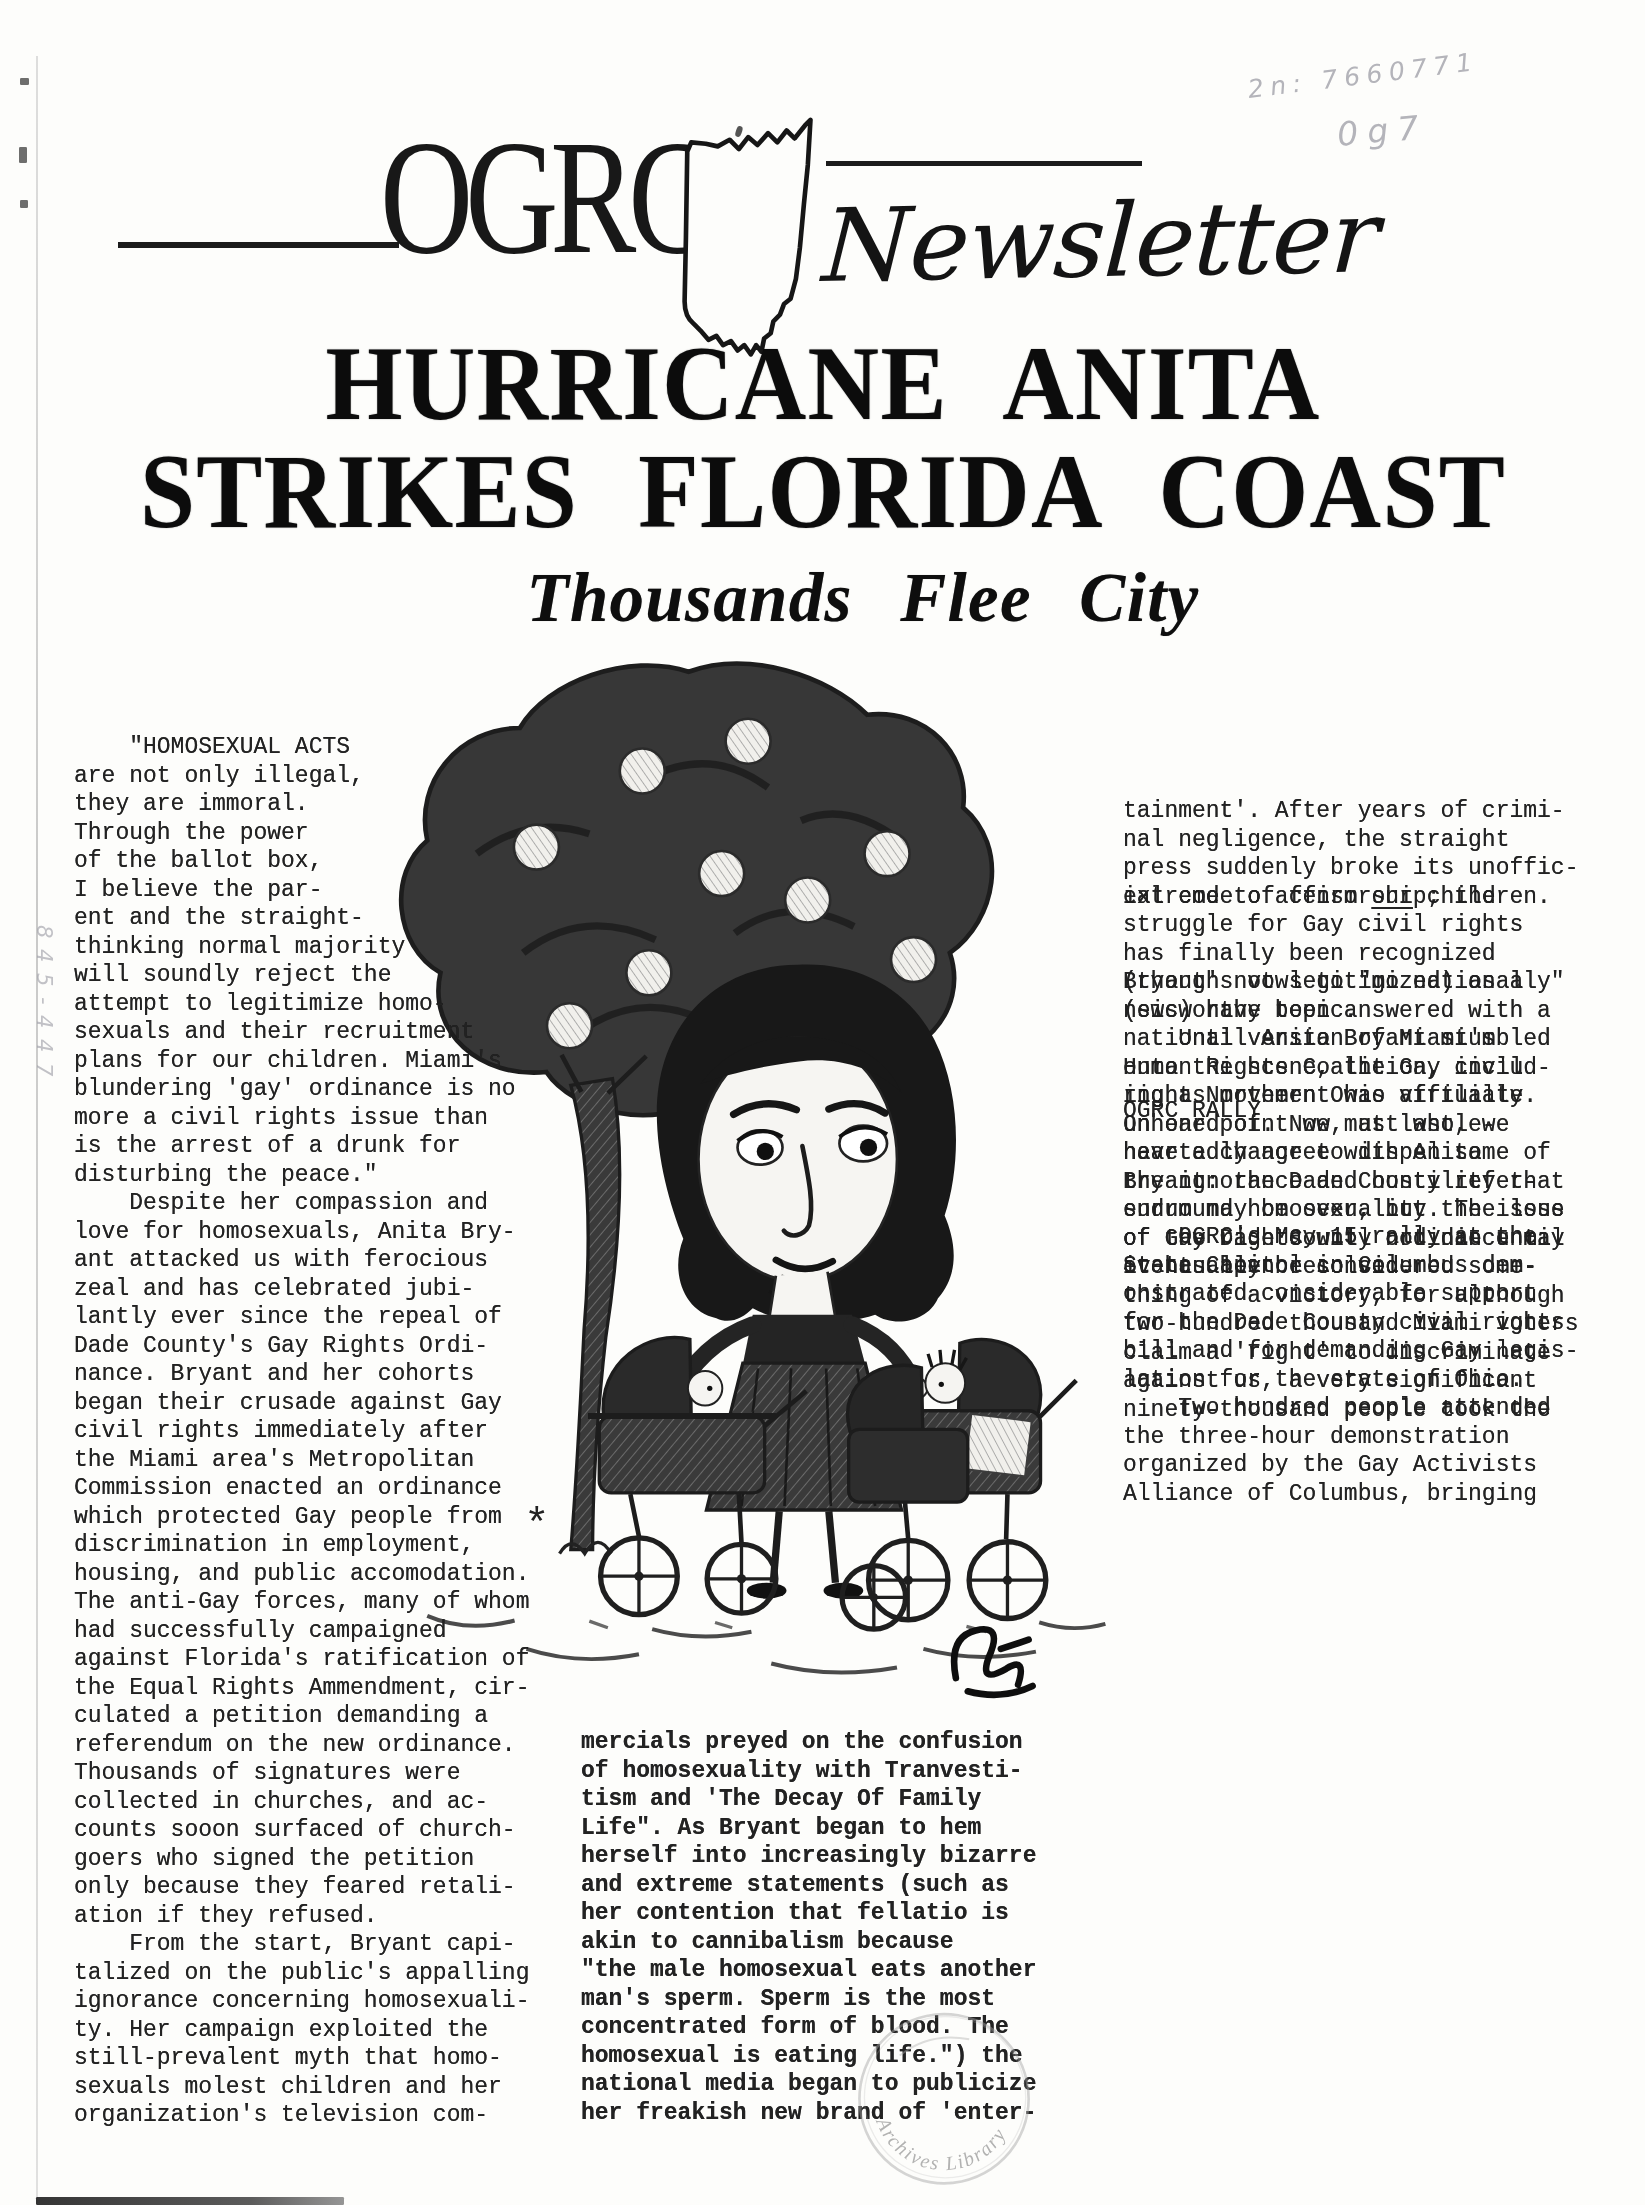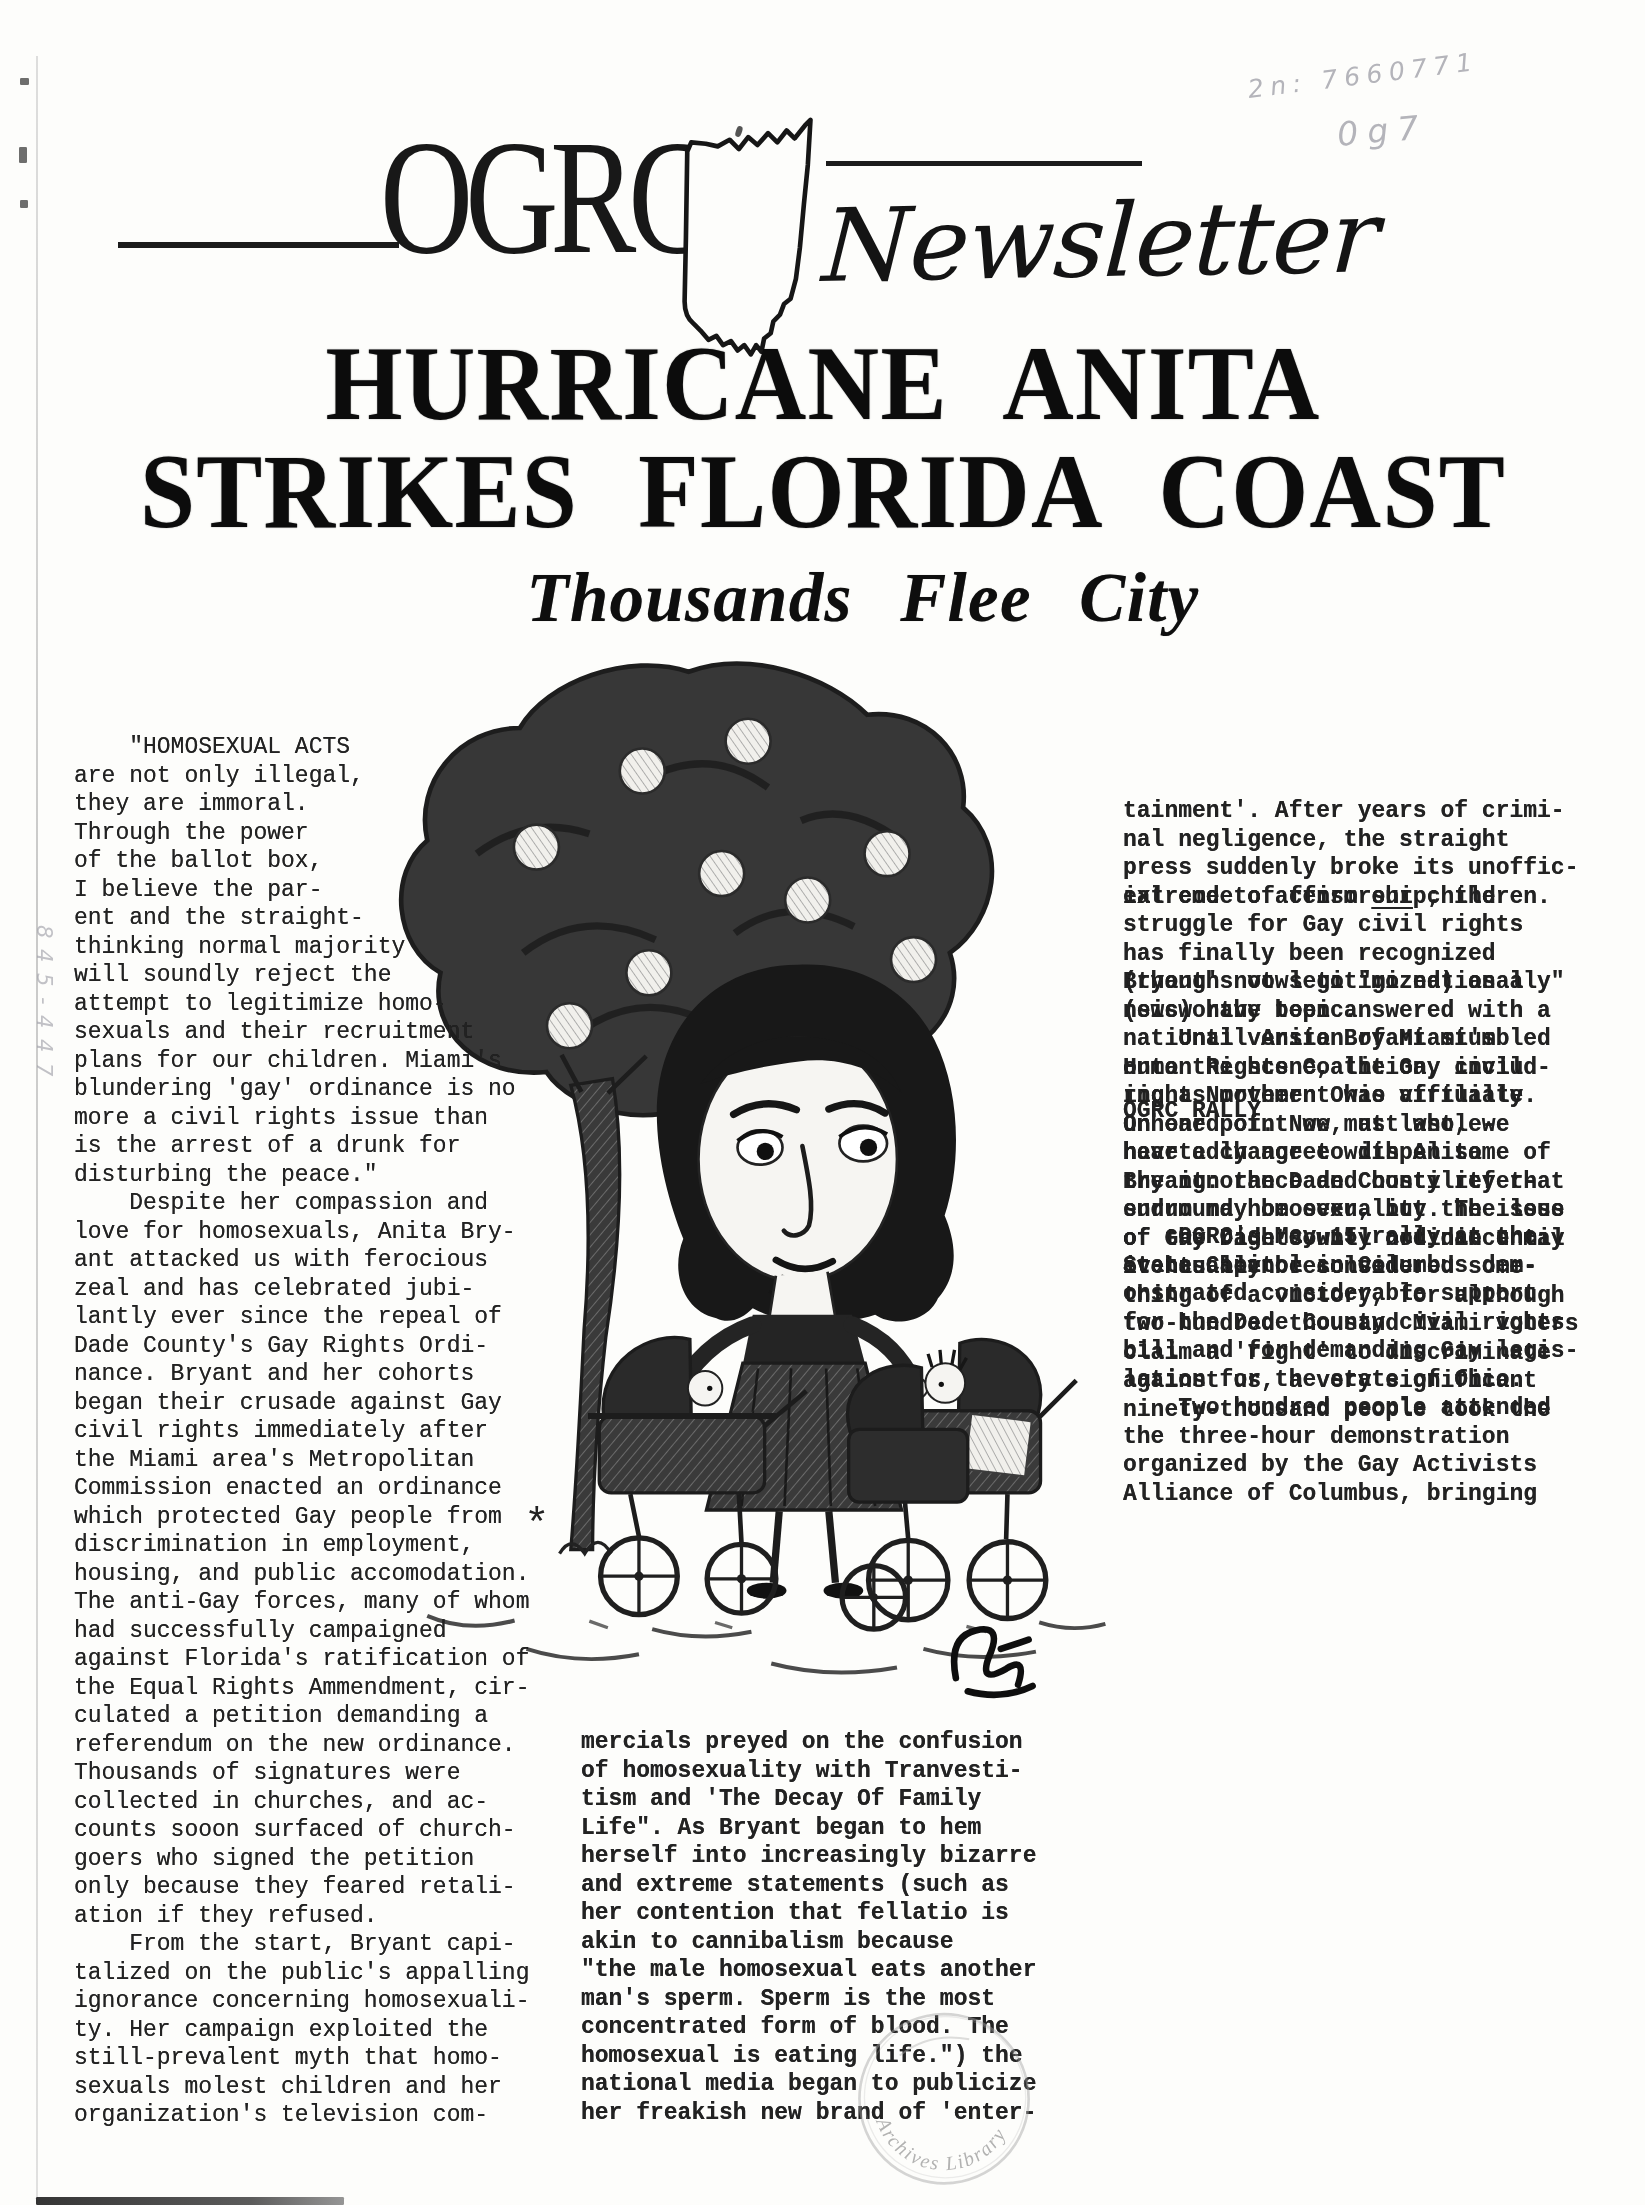--- a/index.html
+++ b/index.html
@@ -45,21 +45,21 @@
     font-family:Liberation Serif, serif;font-weight:bold;font-style:italic;
     font-size:69px;word-spacing:29px;letter-spacing:1.3px;color:#0e0e0e;
     text-shadow:0 0 0.7px rgba(0,0,0,.5);margin-left:40px;}
   
   .col{position:absolute;font-family:"Liberation Mono",monospace;font-size:23px;
     line-height:28.5px;white-space:pre;color:#222;
     text-shadow:0 0 0.4px rgba(0,0,0,.65);}
   .col div{height:28.5px;}
   .col-left{left:74px;top:733px;width:476px;}
   .col-mid{left:581px;top:1728px;width:476px;font-weight:bold;}
-  .col-right{left:1123px;top:740px;width:476px;font-weight:bold;}
+  .col-right{left:1123px;top:740px;width:476px;}
   .bodyline{height:28.5px;white-space:pre;}
   .u-word{text-decoration:underline;text-decoration-thickness:2px;text-underline-offset:4px;}
   .rally-head{height:28.5px;text-align:left;margin-top:43px;margin-bottom:41px;white-space:pre;}
   
   .cartoon{position:absolute;left:371px;top:655px;width:741px;height:1059px;}
   .stamp{position:absolute;left:832px;top:1999px;width:228px;height:202px;
     transform:rotate(-12deg);opacity:.85;}
 </style>
 </head>
 <body>

